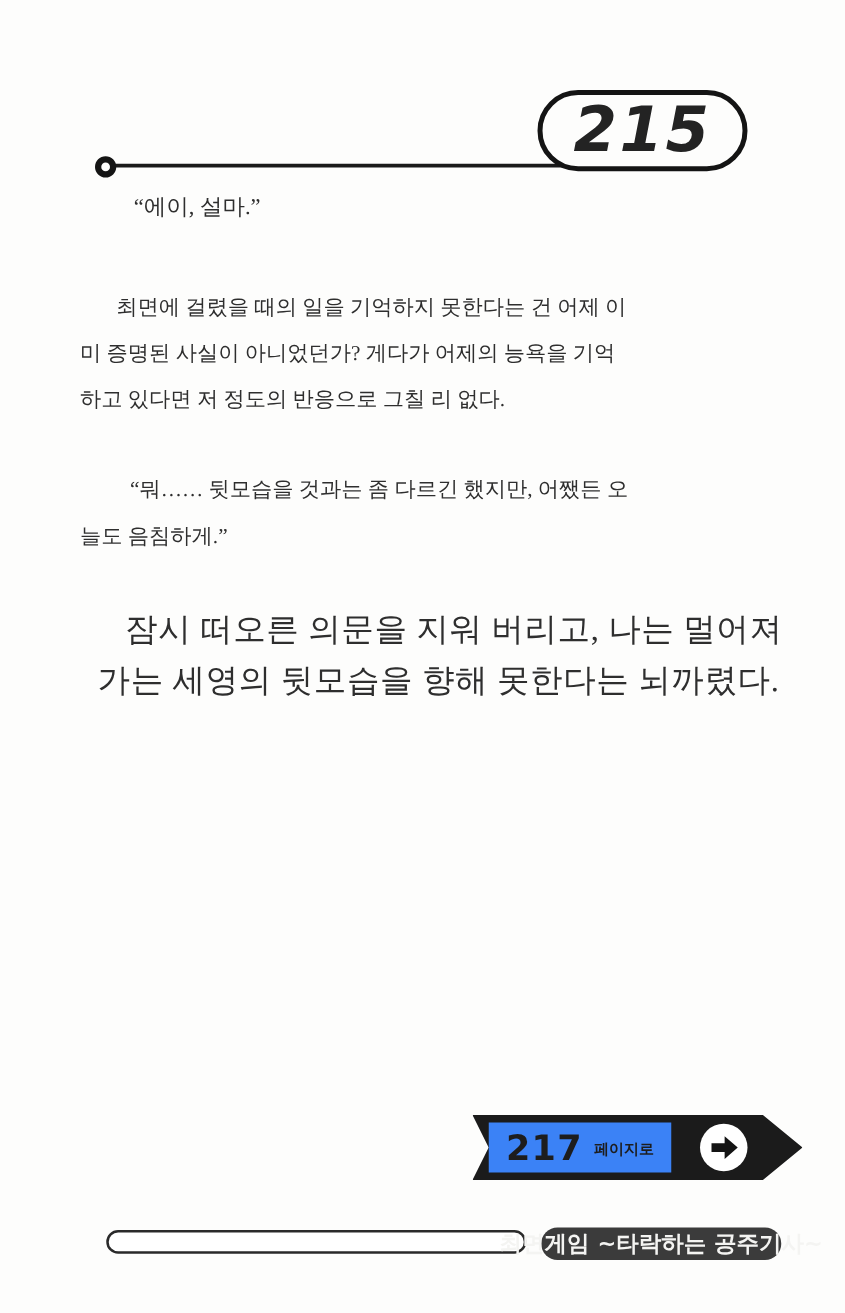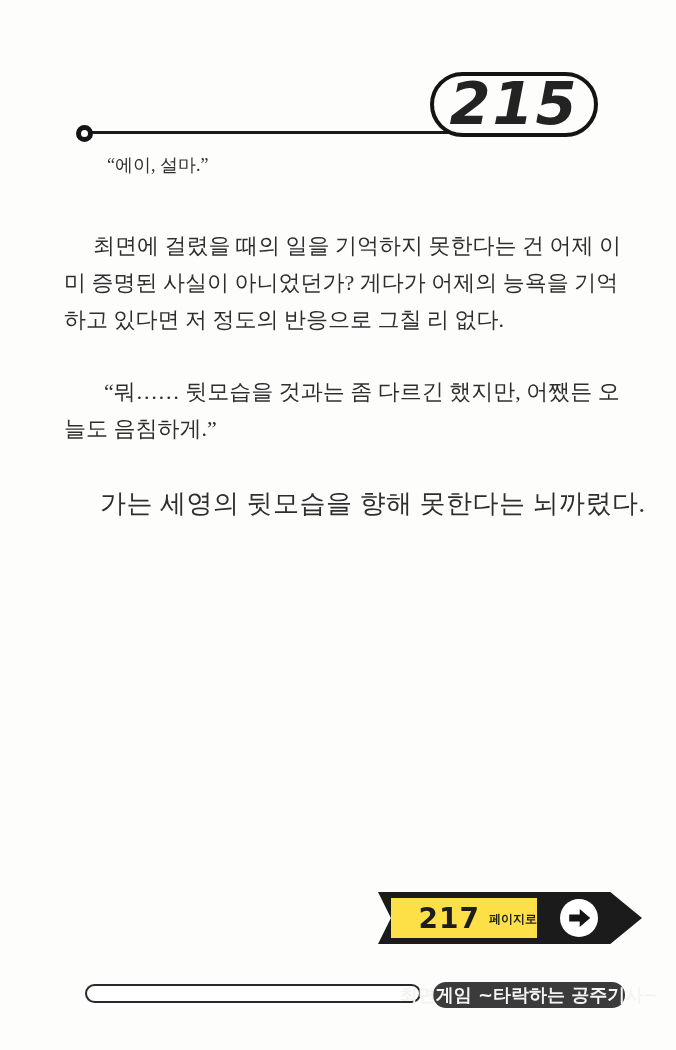--- a/index.html
+++ b/index.html
@@ -38,37 +38,37 @@
     background: #fdfdfc;
     border: 4px solid #141414;
     border-radius: 33px;
     display: flex; align-items: center; justify-content: center;
     z-index: 3;
   }
   .page-badge span {
     font-family: "DejaVu Sans", "Liberation Sans", sans-serif;
     font-style: italic;
     font-weight: 700;
-    font-size: 59px;
+    font-size: 50px;
     letter-spacing: 2px;
     color: #232323;
     transform: translateY(-1px);
     text-align: right;
   }
 
   
   .textline { white-space: pre; }
   .dialogue1 {
     position: absolute;
     left: 107px; top: 153px;
     font-size: 18px;
     text-align: right;
   }
   .para { position: absolute; left: 64px; width: 552px; }
-  .para .textline { line-height: 37px; font-size: 22px; }
+  .para .textline { line-height: 37px; font-size: 17px; }
   .para1 { top: 227px; }
   .para1 .textline:first-child { text-indent: 29px; }
   .para2 { top: 373px; }
   .para2 .textline:first-child { text-indent: 40px; }
   .para3 { left: 78px; top: 483px; }
   .para3 .textline { line-height: 41px; font-size: 26px; letter-spacing: 0.5px; }
   .para3 .textline:first-child { text-indent: 22px; }
 
   
   .nav-button {
@@ -77,22 +77,22 @@
     width: 264px; height: 52px;
     background: #1b1b1b;
     clip-path: polygon(0 0, 88% 0, 100% 50%, 88% 100%, 0 100%, 4.9% 50%);
     cursor: pointer;
     z-index: 2;
   }
   .nav-label-box {
     position: absolute;
     left: 13px; top: 6px;
     width: 146px; height: 40px;
-    background: #fde047;
-    display: flex; align-items: center; justify-content: flex-end;
+    background: #3b82f6;
+    display: flex; align-items: center; justify-content: center;
     gap: 9px;
     font-family: "DejaVu Sans", "Liberation Sans", sans-serif;
     font-weight: 700;
     color: #1d1d1d;
   }
   .nav-number { font-size: 28px; letter-spacing: 1px; }
   .nav-word { font-size: 12px; letter-spacing: 0; transform: translateY(1px); }
   .nav-arrow-circle {
     position: absolute;
     left: 182px; top: 7px;
@@ -145,20 +145,21 @@
     <div class="textline">미 증명된 사실이 아니었던가? 게다가 어제의 능욕을 기억</div>
     <div class="textline">하고 있다면 저 정도의 반응으로 그칠 리 없다.</div>
   </div>
 
   <div class="para para2">
     <div class="textline">“뭐…… 뒷모습을 것과는 좀 다르긴 했지만, 어쨌든 오</div>
     <div class="textline">늘도 음침하게.”</div>
   </div>
 
   <div class="para para3">
+    <div class="textline">잠시 떠오른 의문을 지워 버리고, 나는 멀어져</div>
     <div class="textline">가는 세영의 뒷모습을 향해 못한다는 뇌까렸다.</div>
   </div>
 
   <div class="nav-button">
     <div class="nav-label-box">
       <span class="nav-number">217</span>
       <span class="nav-word">페이지로</span>
     </div>
     <div class="nav-arrow-circle">
       <svg width="28" height="28" viewBox="0 0 40 40">

